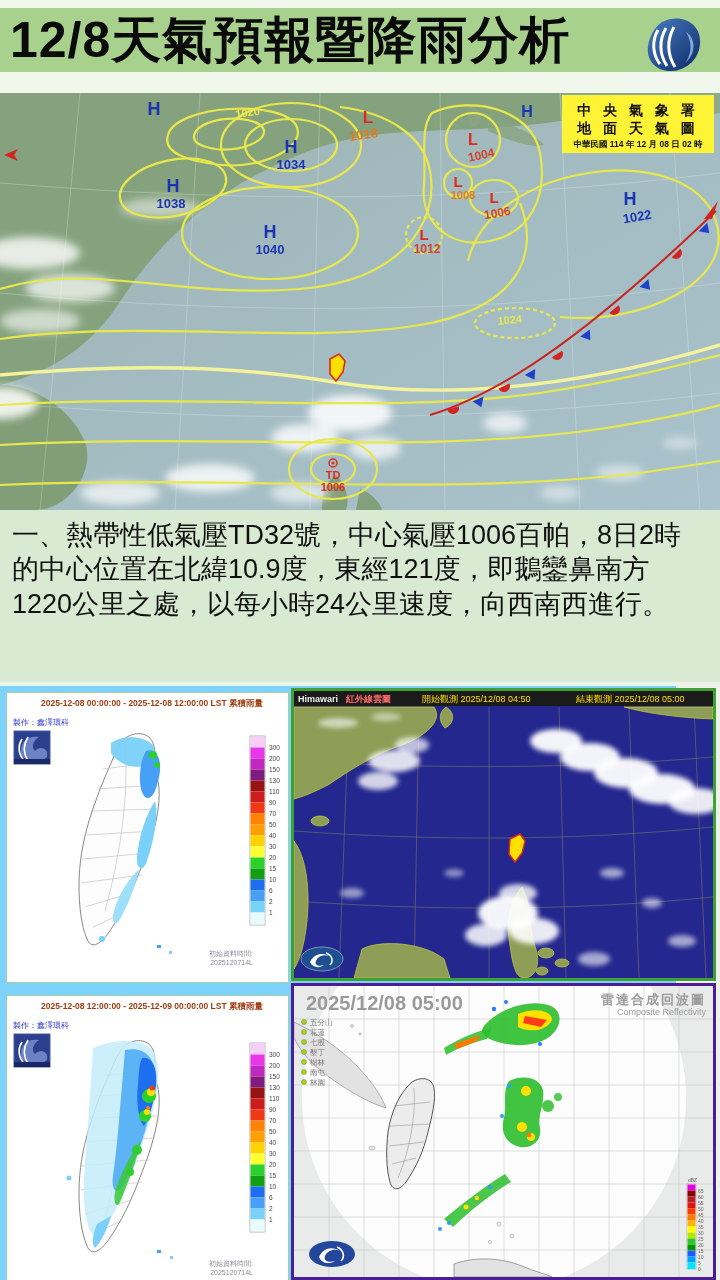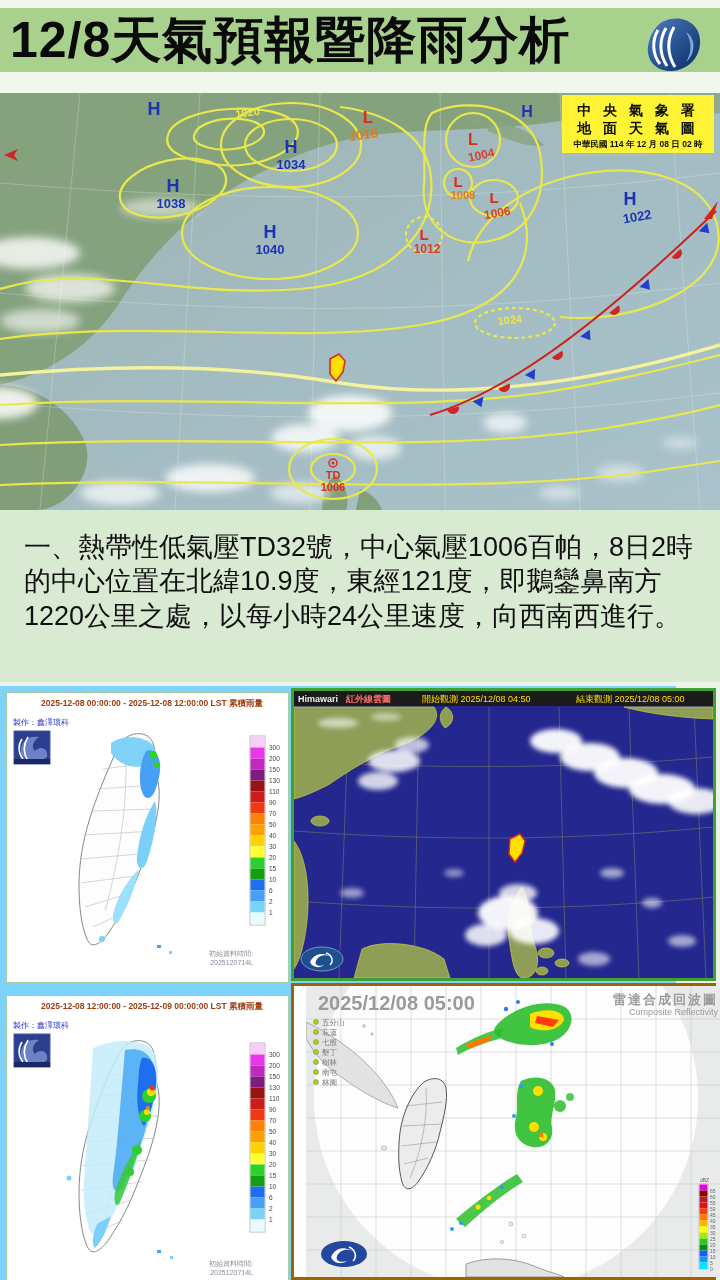--- a/index.html
+++ b/index.html
@@ -7,28 +7,28 @@
   .abs{position:absolute;}
   
   #hdr{top:0;left:0;width:720px;height:93px;background:#f2f7ee;}
   #hdrbar{top:8px;left:0;width:720px;height:64px;background:#a9d18e;display:flex;align-items:center;text-align:center;}
   #title{font-size:50px;font-weight:bold;color:#0a0a0a;padding-left:10px;letter-spacing:1px;white-space:nowrap;}
   #hdrlogo{position:absolute;right:16px;top:14px;}
   
   #smap{top:93px;left:0;width:720px;height:417px;}
   
   #analysis{top:510px;left:0;width:720px;height:172px;background:#d9ead3;color:#101010;font-size:27px;line-height:1.27;padding:4px 8px;box-sizing:border-box;font-weight:500;}
-  #analysis p{margin:16px;}
+  #analysis p{margin:4px;}
   
   #bottom{top:686px;left:0;width:676px;height:598px;background:#7dd3fc;}
   .panel{position:absolute;background:#fff;}
   #rain1{left:6px;top:6px;width:281px;height:289px;border:1px solid #a8cf9f;}
   #rain2{left:6px;top:297px;width:281px;height:297px;border:1px solid #a8cf9f;margin-top:12px;}
   #satp{left:291px;top:2px;width:425px;height:293px;border:3px solid #41a035;box-sizing:border-box;background:#23278e;}
-  #radarp{left:291px;top:297px;width:425px;height:297px;border:3px solid #a16207;box-sizing:border-box;padding-left:12px;}
+  #radarp{left:291px;top:297px;width:425px;height:297px;border:3px solid #4c1d95;box-sizing:border-box;}
   svg{display:block;}
   text{font-family:"Liberation Sans","DejaVu Sans",sans-serif;}
   .tk{font-size:6.5px;fill:#444;}
   .dz{font-size:5px;fill:#666;}
   .st{font-size:7.5px;fill:#787878;}
 </style>
 </head>
 <body>
 
 <div class="abs" id="hdr">

